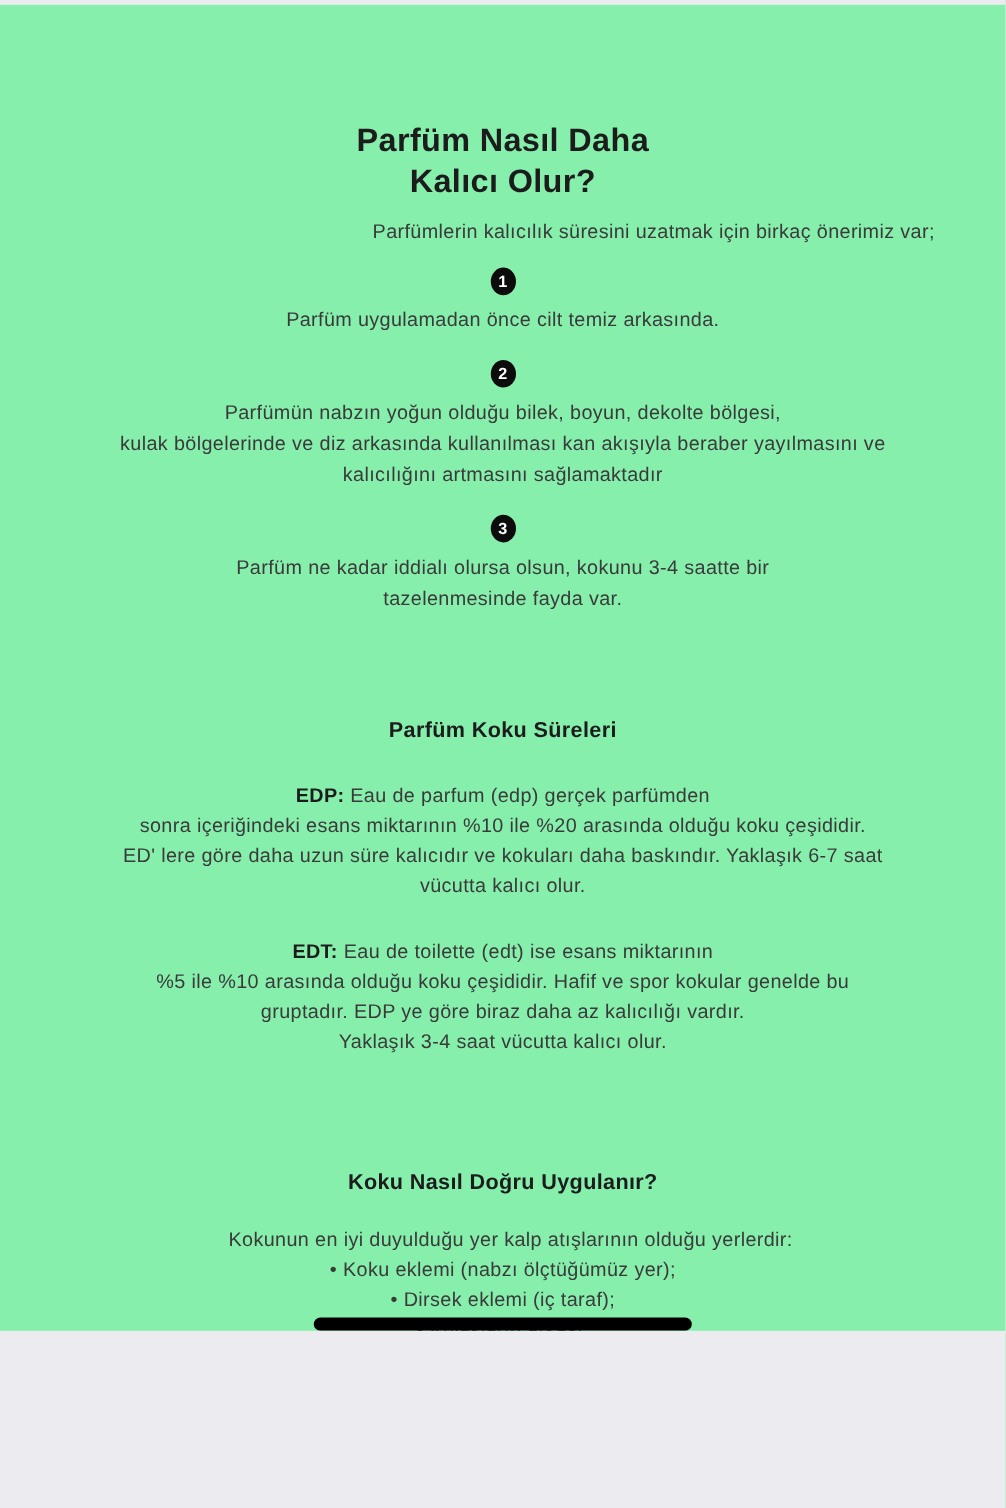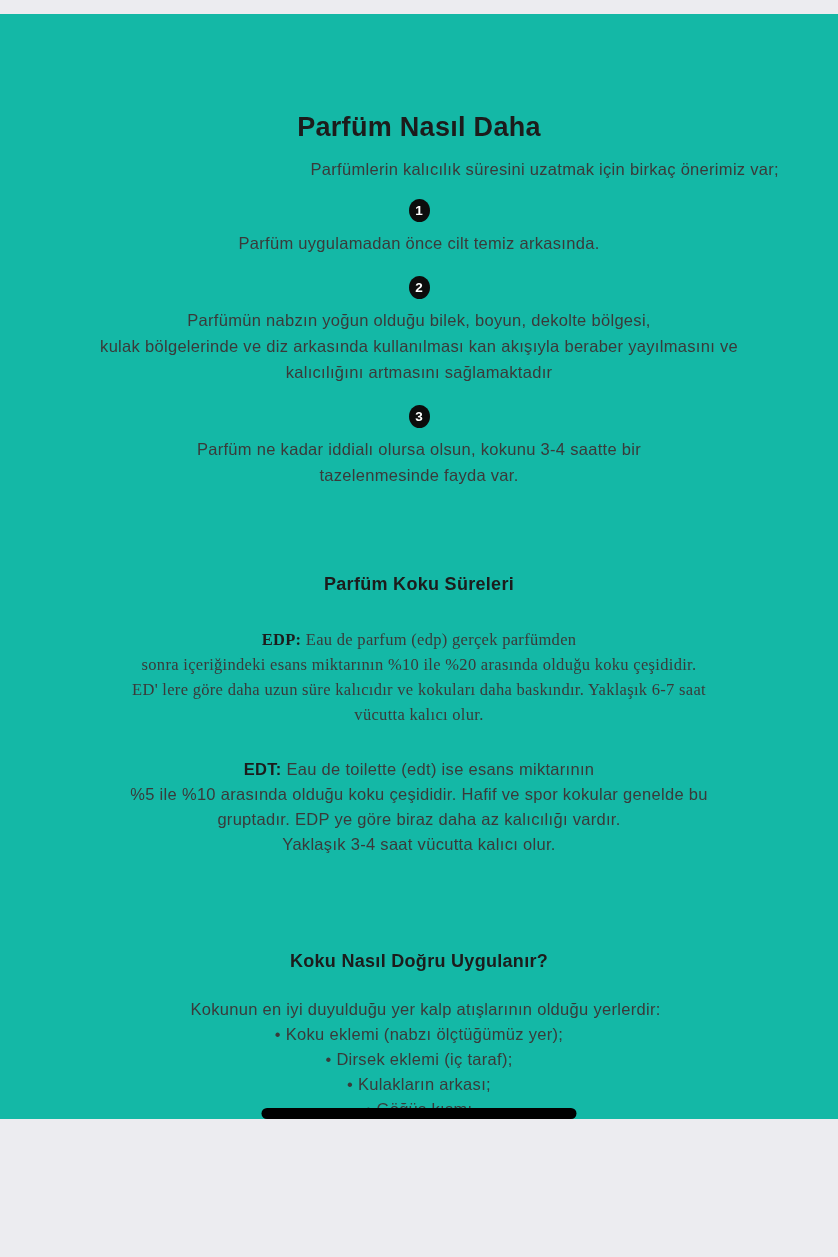--- a/index.html
+++ b/index.html
@@ -1,21 +1,21 @@
 <!DOCTYPE html>
 <html><head>
 <meta charset="utf-8">
 <style>
   html, body { margin: 0; padding: 0; background: #ECECF0; }
   .canvas {
     position: relative;
     width: 838px;
     height: 1105px;
-    margin: 14px auto;
-    background: #14b8a6;
+    margin: 4px auto;
+    background: #86efac;
     font-family: "Liberation Sans", "DejaVu Sans", sans-serif;
     color: #3A3A3A;
     overflow: hidden;
   }
   .content {
     padding-top: 96px;
     text-align: center;
   }
   .h-title {
     margin: 0;
@@ -68,21 +68,21 @@
     letter-spacing: 0.3px;
   }
   .para {
     margin: 30px auto 0;
     font-size: 16.5px;
     line-height: 25px;
     letter-spacing: 0.3px;
     white-space: pre-line;
     max-width: 760px;
   }
-  .para.first { margin-top: 27px; font-family: Liberation Serif, serif; }
+  .para.first { margin-top: 27px; }
   .para strong { color: #1C1C1C; font-weight: 700; }
   .section-application { margin-top: 88px; }
   .app-intro {
     margin: 20px auto 0;
     font-size: 16.5px;
     line-height: 25px;
     letter-spacing: 0.3px;
     padding-left: 13px;
   }
   .bullets {
@@ -107,20 +107,21 @@
 </style>
 </head>
 <body>
 
 <div class="canvas">
   <div class="content">
 
     <section>
       <h1 class="h-title">
           <span class="line">Parfüm Nasıl Daha</span>
+          <span class="line">Kalıcı Olur?</span>
         </h1>
       <p class="intro">Parfümlerin kalıcılık süresini uzatmak için birkaç önerimiz var;</p>
 
       <div class="tip first">
         <div class="badge-row"><span class="badge">1</span></div>
         <p class="tip-text">Parfüm uygulamadan önce cilt temiz arkasında.</p>
       </div>
 
       <div class="tip">
         <div class="badge-row"><span class="badge">2</span></div>

